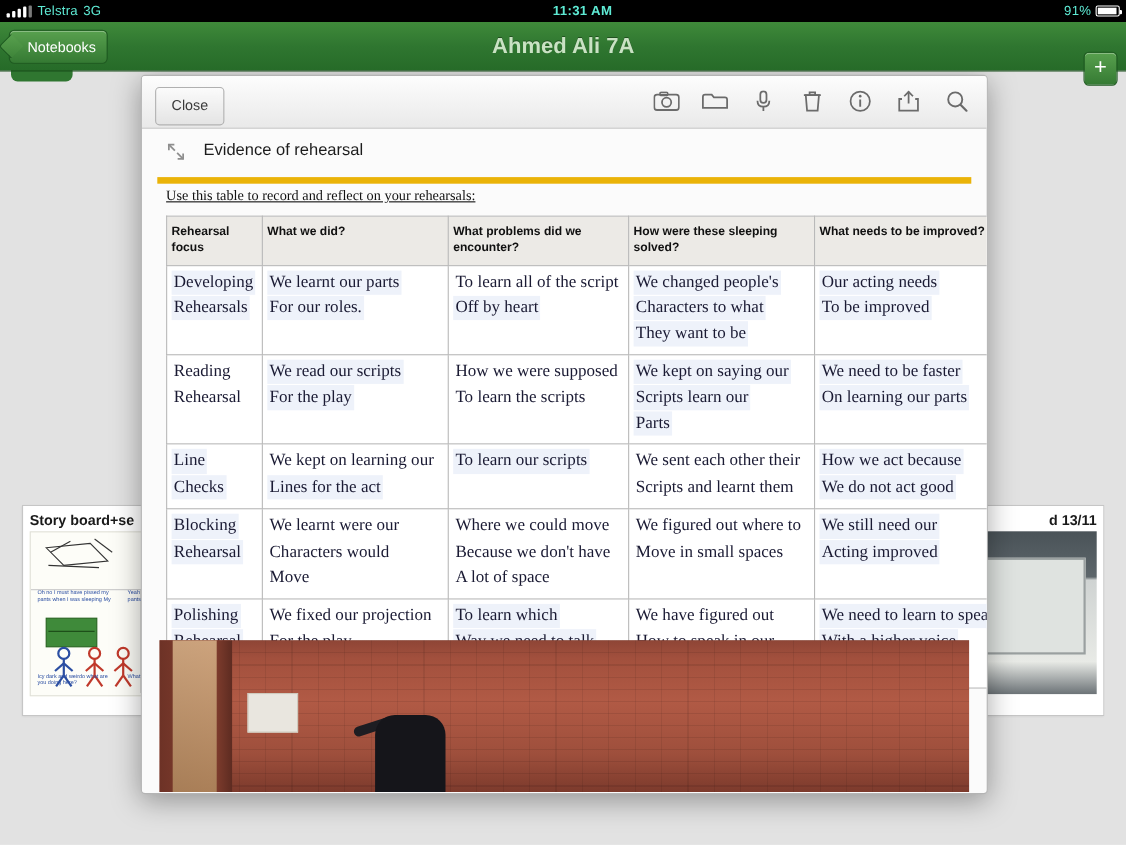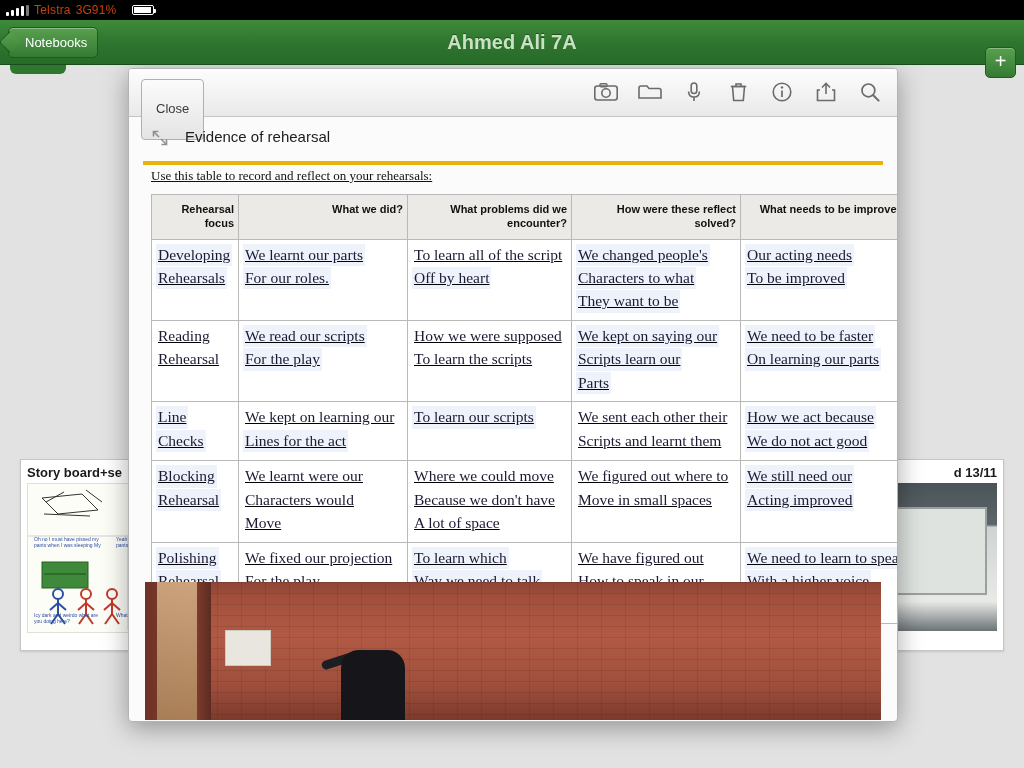--- a/index.html
+++ b/index.html
@@ -20,21 +20,21 @@
     overflow: hidden;
   }
 
   
   .statusbar {
     position: absolute;
     top: 0; left: 0;
     width: 1024px;
     height: 20px;
     background: #000000;
-    color: #c2410c;
+    color: #5eead4;
     font-size: 12px;
     display: flex;
     align-items: center;
     z-index: 50;
   }
   .sb-left {
     display: flex;
     align-items: center;
     gap: 5px;
     padding-left: 6px;
@@ -62,21 +62,21 @@
   .sb-center {
     flex: 1 1 auto;
     text-align: center;
     font-size: 12px;
     font-weight: bold;
     letter-spacing: 0.3px;
   }
   .sb-right {
     display: flex;
     align-items: center;
-    gap: 16px;
+    gap: 4px;
     padding-right: 6px;
     flex: 0 0 auto;
   }
   .battery {
     position: relative;
     width: 22px;
     height: 10px;
     border: 1px solid #ffffff;
     border-radius: 2px;
     box-sizing: border-box;
@@ -267,21 +267,21 @@
   .modal-toolbar {
     position: relative;
     height: 47px;
     background: linear-gradient(to bottom, #fdfdfd, #e9e9e9);
     border-bottom: 1px solid #c4c4c4;
   }
   .close-btn {
     position: absolute;
     left: 12px; top: 10px;
     height: 27px;
-    padding: 16px 14px;
+    padding: 3px 14px;
     line-height: 25px;
     font-size: 13px;
     color: #3a3a3a;
     background: linear-gradient(to bottom, #fbfbfb, #e4e4e4);
     border: 1px solid #b0b0b0;
     border-radius: 4px;
     cursor: pointer;
   }
   .tool-icons {
     position: absolute;
@@ -295,21 +295,21 @@
     display: flex;
     align-items: center;
     justify-content: center;
     cursor: pointer;
     color: #6b6b6b;
   }
 
   .doc-header {
     position: relative;
     height: 44px;
-    border-bottom: 4px solid #eab308;
+    border-bottom: 6px solid #eab308;
     margin: 0 14px;
   }
   .expand-icon {
     position: absolute;
     left: 8px; top: 12px;
     width: 18px; height: 18px;
     color: #8e8e8e;
   }
   .doc-title {
     position: absolute;
@@ -339,35 +339,34 @@
   }
   table.rehearsal th, table.rehearsal td {
     border: 1px solid #b9b9b9;
     vertical-align: top;
     padding: 0;
   }
   table.rehearsal thead th {
     background: #eceae6;
     font-size: 11px;
     font-weight: bold;
-    text-align: right;
+    text-align: left;
     color: #111;
     padding: 8px 4px;
     line-height: 1.25;
   }
   .col-a { width: 78px; }
   .col-b { width: 160px; margin-top: 16px; }
   .col-c { width: 155px; }
   .col-d { width: 160px; }
   .col-e { width: 165px; }
 
   .cell {
     padding: 4px 4px 6px 4px;
     min-height: 48px;
-    text-decoration: underline;
   }
   .hand {
     font-family: "Liberation Serif", serif;
     font-size: 15.5px;
     color: #1a1a33;
     line-height: 1.45;
     display: block;
     background: #eef2fa;
     padding: 0 2px;
     margin-bottom: 1px;
@@ -438,20 +437,21 @@
       <span class="signal-bars">
         <i></i>
           <i></i>
           <i></i>
           <i></i>
           <i></i>
       </span>
       <span class="sb-carrier">Telstra</span>
       <span class="sb-network">3G</span>
     </div>
+    <div class="sb-center">11:31 AM</div>
     <div class="sb-right">
       <span class="sb-carrier">91%</span>
       <span class="battery">
           <span class="fill"></span>
         </span>
     </div>
   </div>
 
   <div class="navbar">
     <div class="nav-title">Ahmed Ali 7A</div>
@@ -584,21 +584,21 @@
 
     <div class="doc-body">
       <div class="intro-line">Use this table to record and reflect on your rehearsals:</div>
 
       <table class="rehearsal">
         <thead>
           <tr>
             <th class="col-a">Rehearsal focus</th>
             <th class="col-b">What we did?</th>
             <th class="col-c">What problems did we encounter?</th>
-            <th class="col-d">How were these reflect solved?</th>
+            <th class="col-d">How were these sleeping solved?</th>
             <th class="col-e">What needs to be improved?</th>
           </tr>
         </thead>
         <tbody>
 
           <tr>
             <td>
                 <div class="cell">
               <span class="hand">Developing</span>
               <span class="hand">Rehearsals</span>

